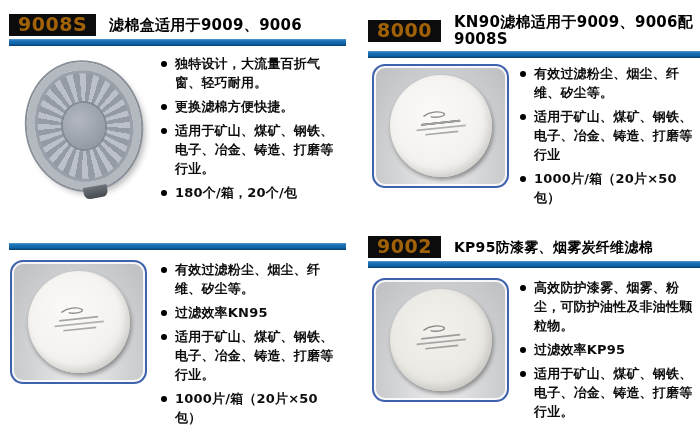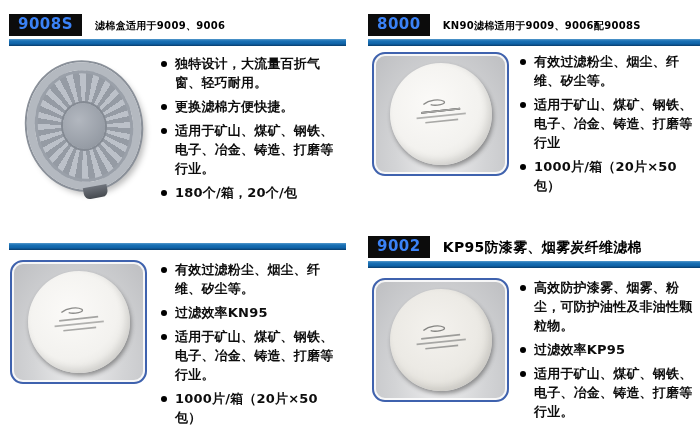--- a/index.html
+++ b/index.html
@@ -9,25 +9,25 @@
     font-family:"DejaVu Sans", sans-serif; overflow:hidden;
   }
   .quad { position:absolute; }
   #q1 { left:0;   top:0;   width:350px; height:230px; padding:14px 4px 0 9px; }
   #q2 { left:350px;top:0;  width:350px; height:230px; padding:14px 0 0 18px; }
   #q3 { left:0;   top:230px;width:350px; height:197px; padding:10px 4px 0 9px; }
   #q4 { left:350px;top:230px;width:350px; height:197px; padding:6px 0 12px 18px; }
 
   .hrow { display:flex; align-items:center; }
   .badge {
-    background:#0c0c0c; color:#3b82f6; font-weight:bold; font-size:15px;
+    background:#0c0c0c; color:#a16207; font-weight:bold; font-size:19px;
     line-height:19px; padding:1px 9px 2px; letter-spacing:.5px; flex:0 0 auto;
   }
   .title {
-    margin-left:13px; font-weight:bold; font-size:10px; color:#000;
+    margin-left:13px; font-weight:bold; font-size:15px; color:#000;
     line-height:17px; letter-spacing:.3px;
   }
   #q4 .title { font-size:14px; line-height:15px; }
   .bluebar {
     height:7px; margin-top:3px;
     background:linear-gradient(180deg,#5599cc 0%,#1a71b5 28%,#0f63a8 68%,#093c6b 100%);
   }
 
   .body { display:flex; align-items:flex-start; }
   #q1 .body { margin-top:8px;justify-content:flex-end; }

